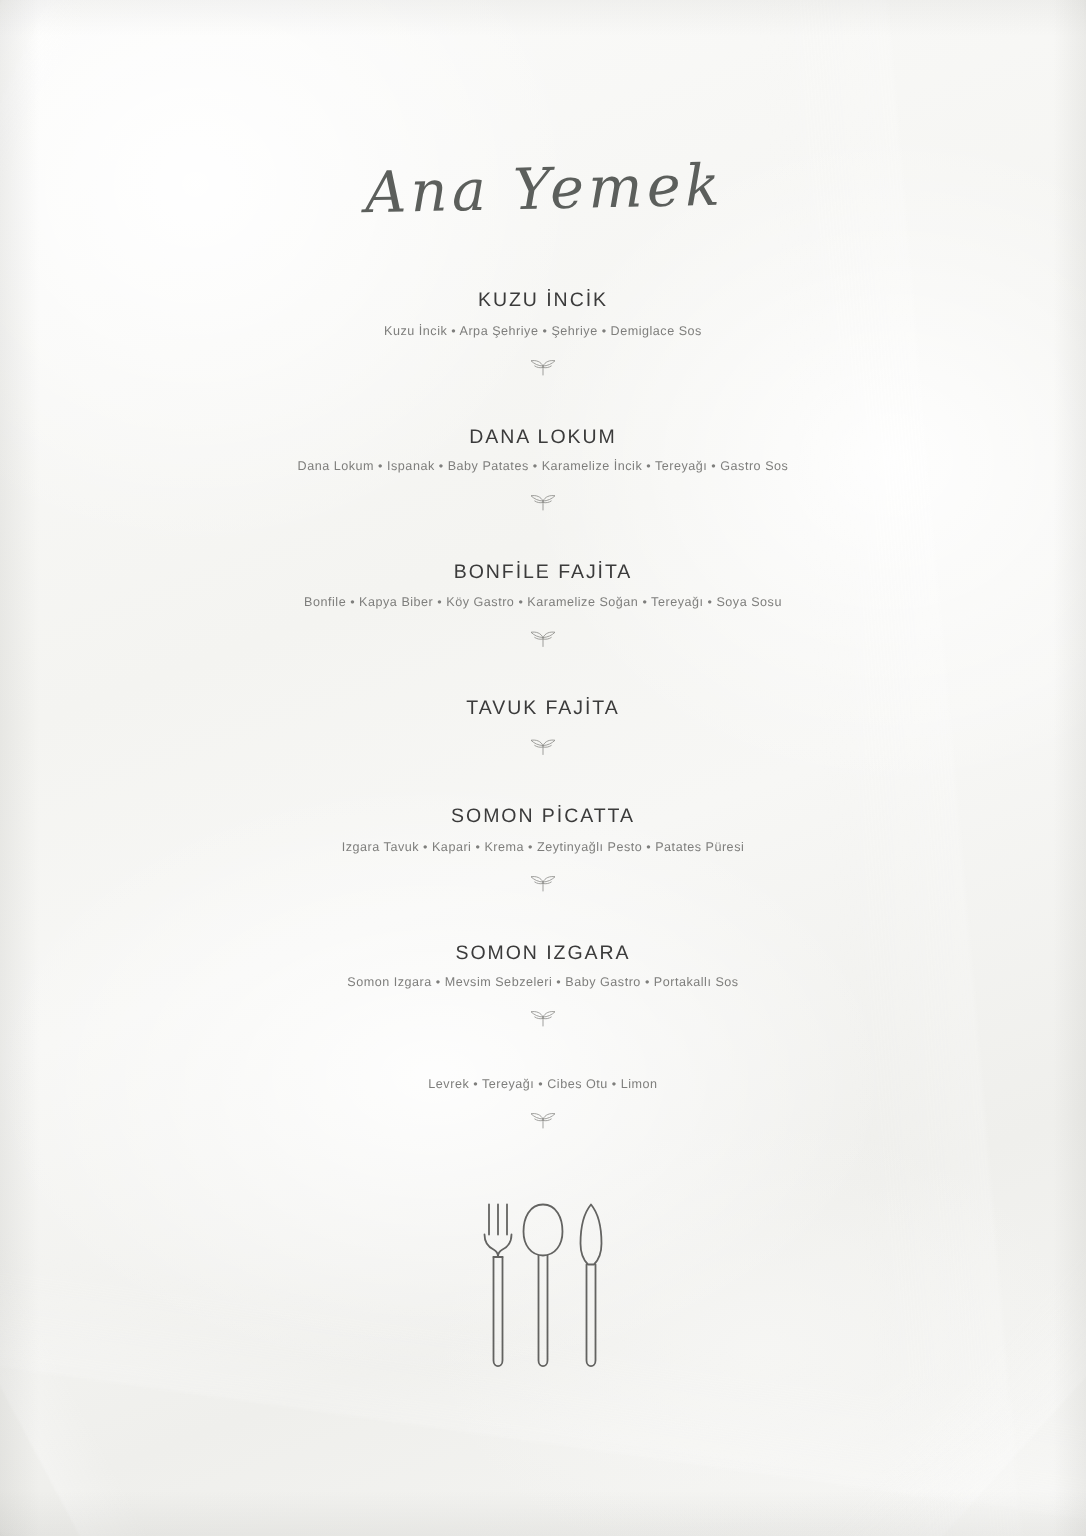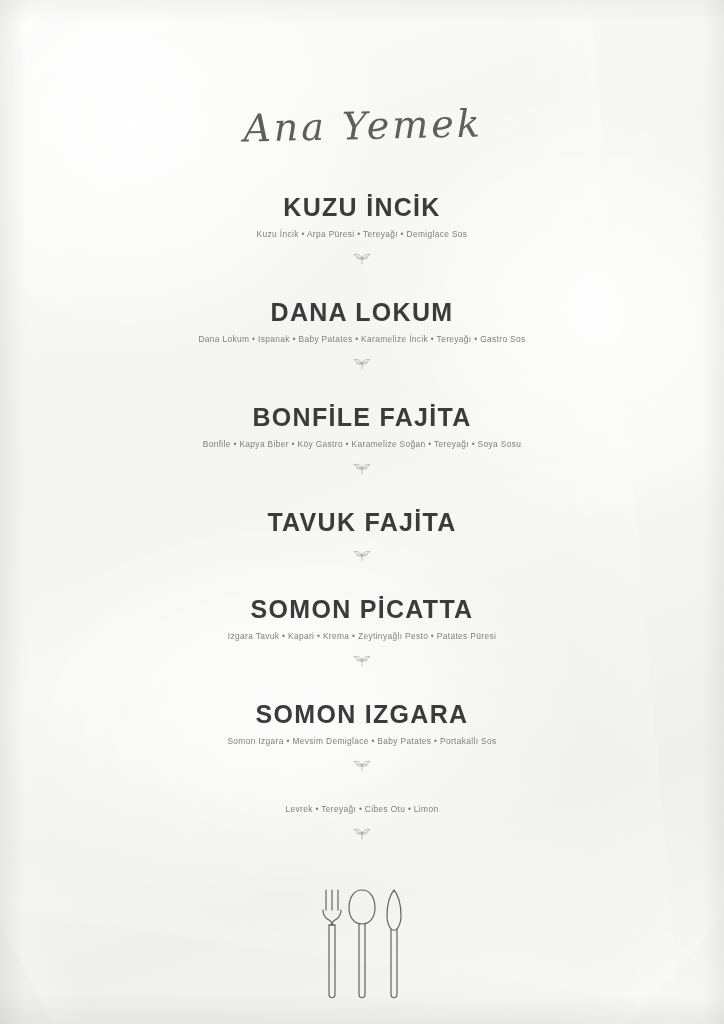--- a/index.html
+++ b/index.html
@@ -88,22 +88,22 @@
     margin-top: 44px;
   }
 
   .item {
     margin: 0 0 32px 0;
   }
   .item:last-child { margin-bottom: 0; }
 
   .item-name {
     font-family: "Liberation Sans", sans-serif;
-    font-weight: 700;
-    font-size: 25px;
+    font-weight: 400;
+    font-size: 13px;
     letter-spacing: 1.3px;
     color: #3b3b3b;
     line-height: 1.2;
   }
 
   .item-desc {
     margin-top: 7px;
     font-family: "Liberation Sans", sans-serif;
     font-size: 8.4px;
     letter-spacing: .35px;
@@ -135,21 +135,21 @@
   <div class="crinkle2"></div>
   <div class="vignette"></div>
 
   <div class="content">
 
     <h1 class="menu-title">Ana Yemek</h1>
 
     <ul class="items">
       <li class="item">
         <div class="item-name">KUZU İNCİK</div>
-        <div class="item-desc">Kuzu İncik  •  Arpa Püresi  •  Tereyağı  •  Demiglace Sos</div>
+        <div class="item-desc">Kuzu İncik  •  Arpa Şehriye  •  Şehriye  •  Demiglace Sos</div>
         <div class="sep">
           <svg viewBox="0 0 52 32" fill="none" stroke="#6a6a66" stroke-width="1.1" stroke-linecap="round">
             <path d="M26 30 L26 18"></path>
             <path d="M26 18 C20 18 14 15 10 11 C17 10 23 12 26 18 Z"></path>
             <path d="M26 18 C32 18 38 15 42 11 C35 10 29 12 26 18 Z"></path>
             <path d="M26 20 C22 21 18 20 15 18"></path>
             <path d="M26 20 C30 21 34 20 37 18"></path>
           </svg>
         </div>
       </li>
@@ -204,21 +204,21 @@
             <path d="M26 18 C20 18 14 15 10 11 C17 10 23 12 26 18 Z"></path>
             <path d="M26 18 C32 18 38 15 42 11 C35 10 29 12 26 18 Z"></path>
             <path d="M26 20 C22 21 18 20 15 18"></path>
             <path d="M26 20 C30 21 34 20 37 18"></path>
           </svg>
         </div>
       </li>
 
       <li class="item">
         <div class="item-name">SOMON IZGARA</div>
-        <div class="item-desc">Somon Izgara  •  Mevsim Demiglace  •  Baby Patates  •  Portakallı Sos</div>
+        <div class="item-desc">Somon Izgara  •  Mevsim Sebzeleri  •  Baby Gastro  •  Portakallı Sos</div>
         <div class="sep">
           <svg viewBox="0 0 52 32" fill="none" stroke="#6a6a66" stroke-width="1.1" stroke-linecap="round">
             <path d="M26 30 L26 18"></path>
             <path d="M26 18 C20 18 14 15 10 11 C17 10 23 12 26 18 Z"></path>
             <path d="M26 18 C32 18 38 15 42 11 C35 10 29 12 26 18 Z"></path>
             <path d="M26 20 C22 21 18 20 15 18"></path>
             <path d="M26 20 C30 21 34 20 37 18"></path>
           </svg>
         </div>
       </li>

